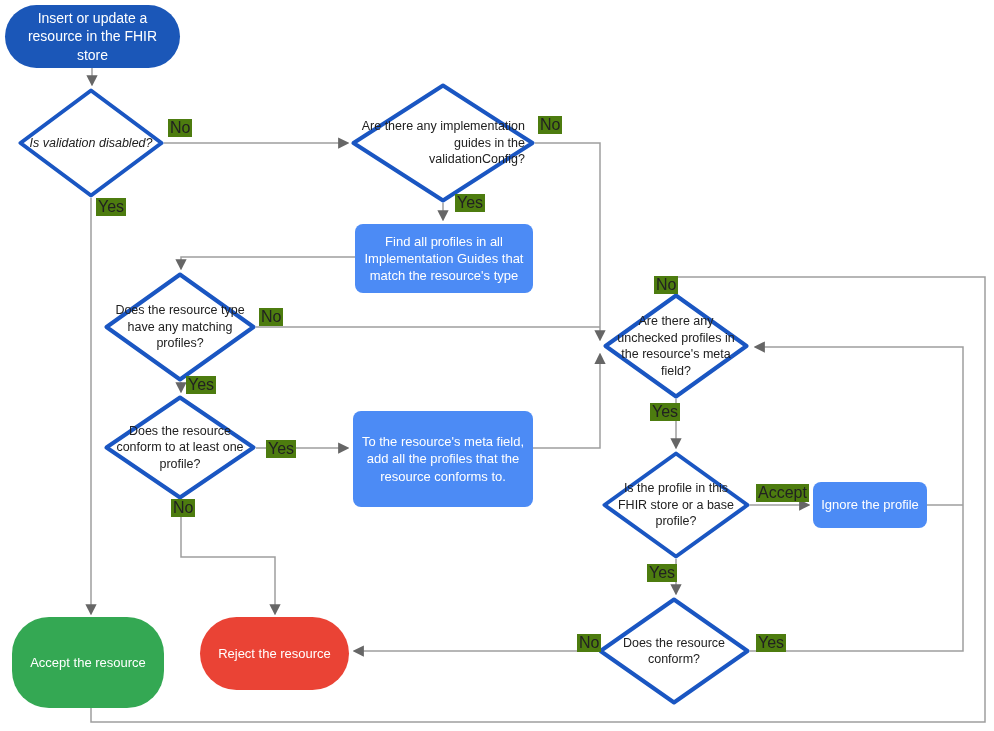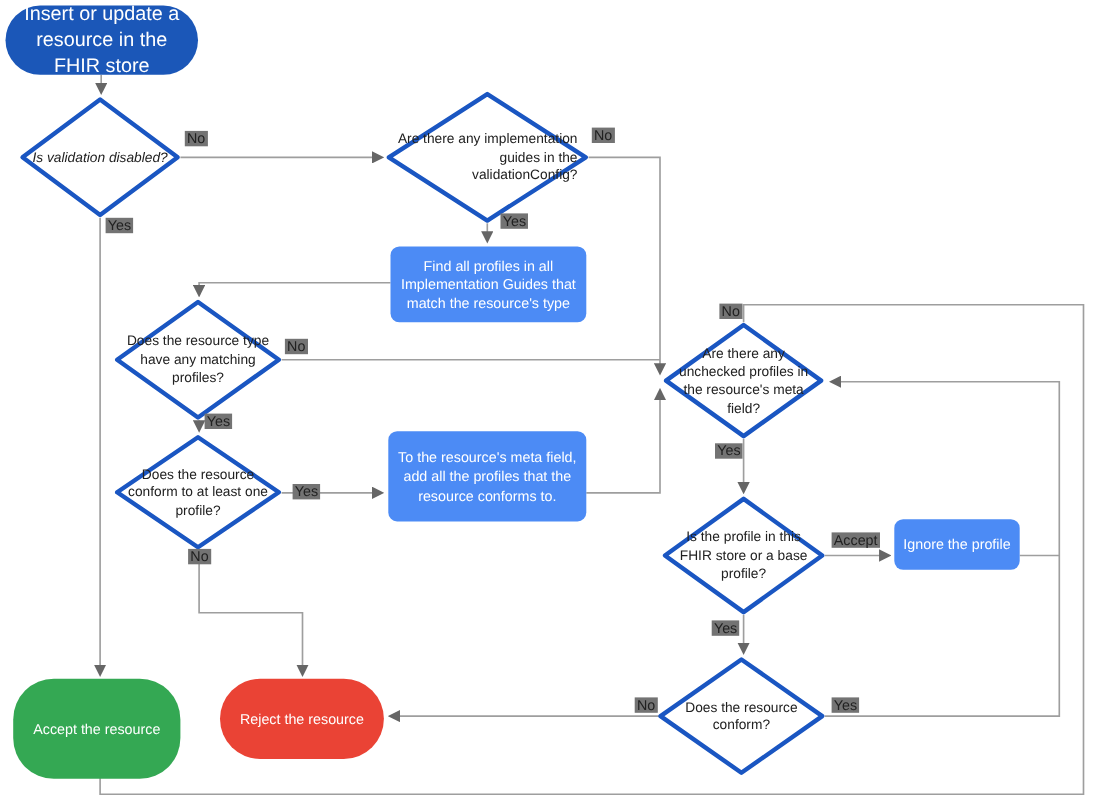--- a/index.html
+++ b/index.html
@@ -9,37 +9,37 @@
     position:relative; width:994px; height:731px; background:#fff; overflow:hidden;
   }
   svg.edges { position:absolute; left:0; top:0; width:994px; height:731px; }
   svg.edges polyline { fill:none; stroke:var(--line_gray); stroke-width:1.5; }
   .arrowhead { fill:var(--arrow_gray); }
 
   .node { position:absolute; display:flex; align-items:center; justify-content:center; text-align:center; }
   .shape-label { position:relative; z-index:2; font-size:12.5px; line-height:1.32; color:var(--text_dark); padding:2px 6px; }
 
   .pill-start { background:var(--blue_dark); border-radius:32px; }
-  .pill-start .shape-label { color:#fff; font-size:18px; padding:2px 16px; }
+  .pill-start .shape-label { color:#fff; font-size:14px; padding:2px 16px; }
 
   .terminal { border-radius:37px; }
   .terminal .shape-label { color:#fff; font-size:13px; }
   .terminal.accept { background:var(--green); }
   .terminal.reject { background:var(--red);align-items:center; }
 
   .process { background:var(--blue_process); border-radius:8px; }
   .process .shape-label { color:#fff; font-size:13px; }
 
   .diamond { background:transparent; }
   .diamond svg { position:absolute; left:0; top:0; z-index:1; }
   .diamond polygon { fill:#ffffff; stroke:var(--blue_border); stroke-width:4; stroke-linejoin:round; }
   .diamond .shape-label { padding:2px 10px; }
 
-  .edge-label { position:absolute; z-index:3; font-size:13px; color:var(--text_dark);
-                background:#737373; padding:0 2px; line-height:1.1; }
+  .edge-label { position:absolute; z-index:3; font-size:16px; color:var(--text_dark);
+                background:#4d7c0f; padding:0 2px; line-height:1.1; }
 </style>
 </head>
 <body>
 
 <div class="canvas">
 
   <svg class="edges">
     <defs>
       <marker id="arr" viewBox="0 0 10 10" refX="7" refY="5" markerWidth="7.5" markerHeight="7.5" orient="auto">
         <path class="arrowhead" d="M0,0 L10,5 L0,10 z"></path>
@@ -94,39 +94,39 @@
     <div class="shape-label">Does the resource type have any matching profiles?</div>
   </div>
 
   <div class="node diamond" style="left:104px; top:395px; width:152px; height:105px;">
       <svg width="152" height="105">
         <polygon points="76,2.5 149.5,52.5 76,102.5 2.5,52.5"></polygon>
       </svg>
     <div class="shape-label">Does the resource conform to at least one profile?</div>
   </div>
 
-  <div class="node process" style="left:353px; top:392px; width:180px; height:82px;">
+  <div class="node process" style="left:353px; top:411px; width:180px; height:96px;">
     <div class="shape-label">To the resource's meta field, add all the profiles that the resource conforms to.</div>
   </div>
 
   <div class="node diamond" style="left:603px; top:293px; width:146px; height:106px;">
       <svg width="146" height="106">
         <polygon points="73,2.5 143.5,53 73,103.5 2.5,53"></polygon>
       </svg>
     <div class="shape-label">Are there any unchecked profiles in the resource's meta field?</div>
   </div>
 
   <div class="node diamond" style="left:602px; top:451px; width:148px; height:108px;justify-content:flex-end;">
       <svg width="148" height="108">
         <polygon points="74,2.5 145.5,54 74,105.5 2.5,54"></polygon>
       </svg>
     <div class="shape-label">Is the profile in this FHIR store or a base profile?</div>
   </div>
 
-  <div class="node process" style="left:813px; top:472px; width:114px; height:46px;">
+  <div class="node process" style="left:813px; top:482px; width:114px; height:46px;">
     <div class="shape-label">Ignore the profile</div>
   </div>
 
   <div class="node diamond" style="left:598px; top:597px; width:152px; height:108px;">
       <svg width="152" height="108">
         <polygon points="76,2.5 149.5,54 76,105.5 2.5,54"></polygon>
       </svg>
     <div class="shape-label">Does the resource conform?</div>
   </div>
 

